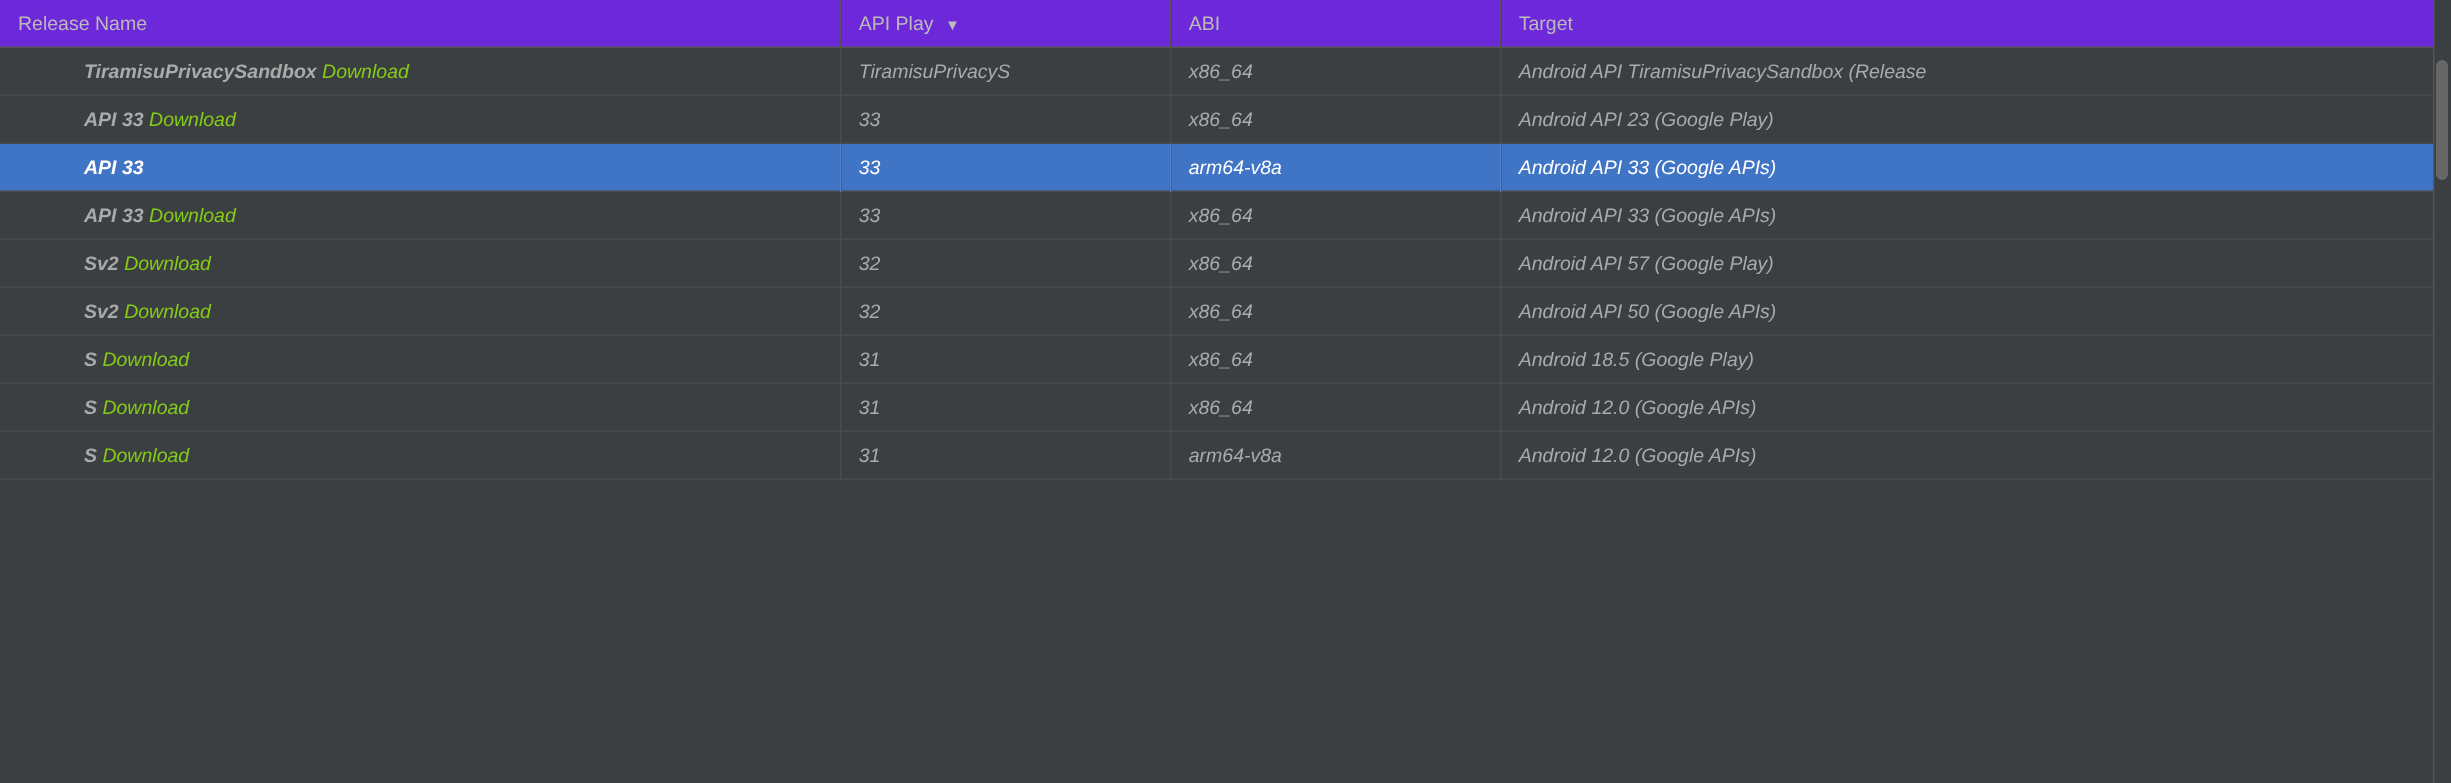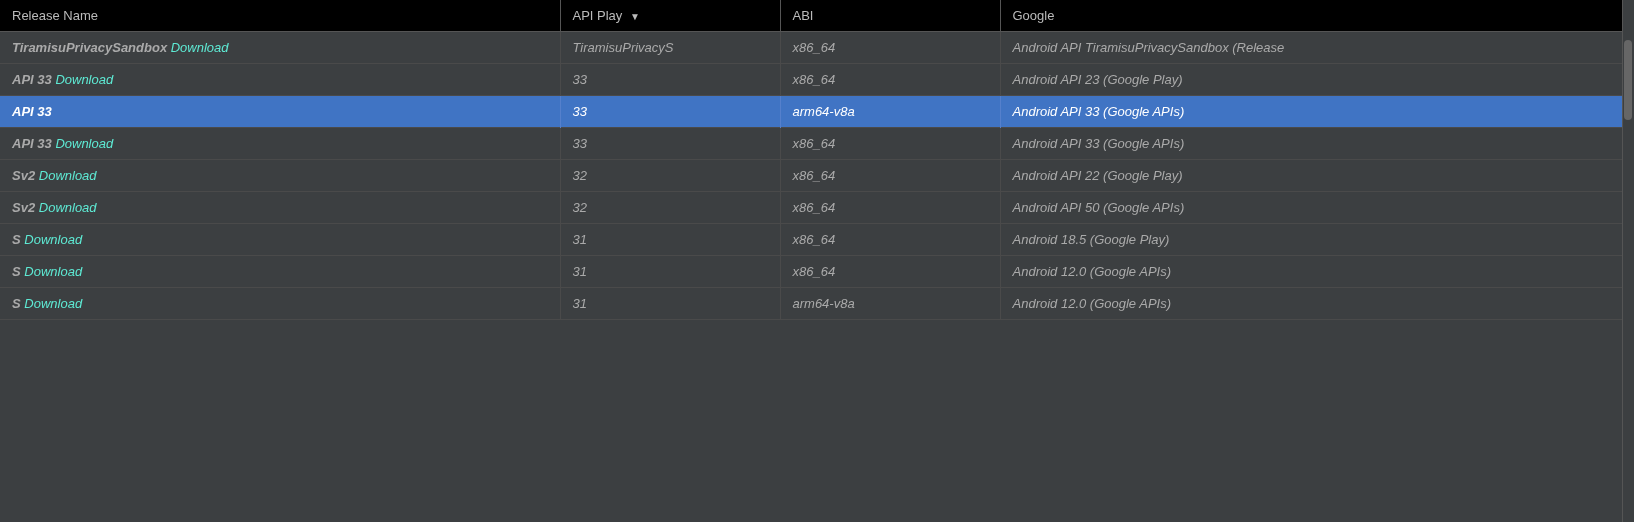--- a/index.html
+++ b/index.html
@@ -30,21 +30,21 @@
       border-collapse: collapse;
       table-layout: fixed;
     }
 
     col.col-release { width: 560px; }
     col.col-api { width: 220px; }
     col.col-abi { width: 220px; }
     col.col-target { width: 634px; }
 
     thead tr {
-      background-color: #000000;
+      background-color: #6d28d9;
       border-bottom: 1px solid #555;
     }
 
     thead th {
       padding: 8px 12px;
       text-align: left;
       font-weight: normal;
       color: #bbbbbb;
       font-size: 13px;
       border-right: 1px solid #555;
@@ -91,29 +91,30 @@
     }
 
     tbody tr.selected td {
       border-right-color: #5580cc;
     }
 
     .release-name {
       font-style: italic;
       font-weight: bold;
       color: #aaaaaa;
+      margin-left: 44px;
     }
 
     tr.selected .release-name {
       color: #ffffff;
       font-weight: bold;
     }
 
     .download-link {
-      color: #5eead4;
+      color: #84cc16;
       font-style: italic;
       font-weight: normal;
       cursor: pointer;
       text-decoration: none;
     }
 
     
     .scroll-track {
       position: absolute;
       right: 0;
@@ -151,21 +152,21 @@
           <span>Release Name</span>
         </th>
         <th>
           <span>API Play</span>
           <span class="sort-arrow">▼</span>
         </th>
         <th>
           <span>ABI</span>
         </th>
         <th>
-          <span>Google</span>
+          <span>Target</span>
         </th>
       </tr>
     </thead>
     <tbody id="table-body">
     <tr>
           <td><span class="release-name">TiramisuPrivacySandbox</span>  <span class="download-link">Download</span></td>
           <td>TiramisuPrivacyS</td>
           <td>x86_64</td>
           <td>Android API TiramisuPrivacySandbox (Release</td>
         </tr>
@@ -184,21 +185,21 @@
         <tr>
           <td><span class="release-name">API 33</span>  <span class="download-link">Download</span></td>
           <td>33</td>
           <td>x86_64</td>
           <td>Android API 33 (Google APIs)</td>
         </tr>
         <tr>
           <td><span class="release-name">Sv2</span>  <span class="download-link">Download</span></td>
           <td>32</td>
           <td>x86_64</td>
-          <td>Android API 22 (Google Play)</td>
+          <td>Android API 57 (Google Play)</td>
         </tr>
         <tr>
           <td><span class="release-name">Sv2</span>  <span class="download-link">Download</span></td>
           <td>32</td>
           <td>x86_64</td>
           <td>Android API 50 (Google APIs)</td>
         </tr>
         <tr>
           <td><span class="release-name">S</span>  <span class="download-link">Download</span></td>
           <td>31</td>

